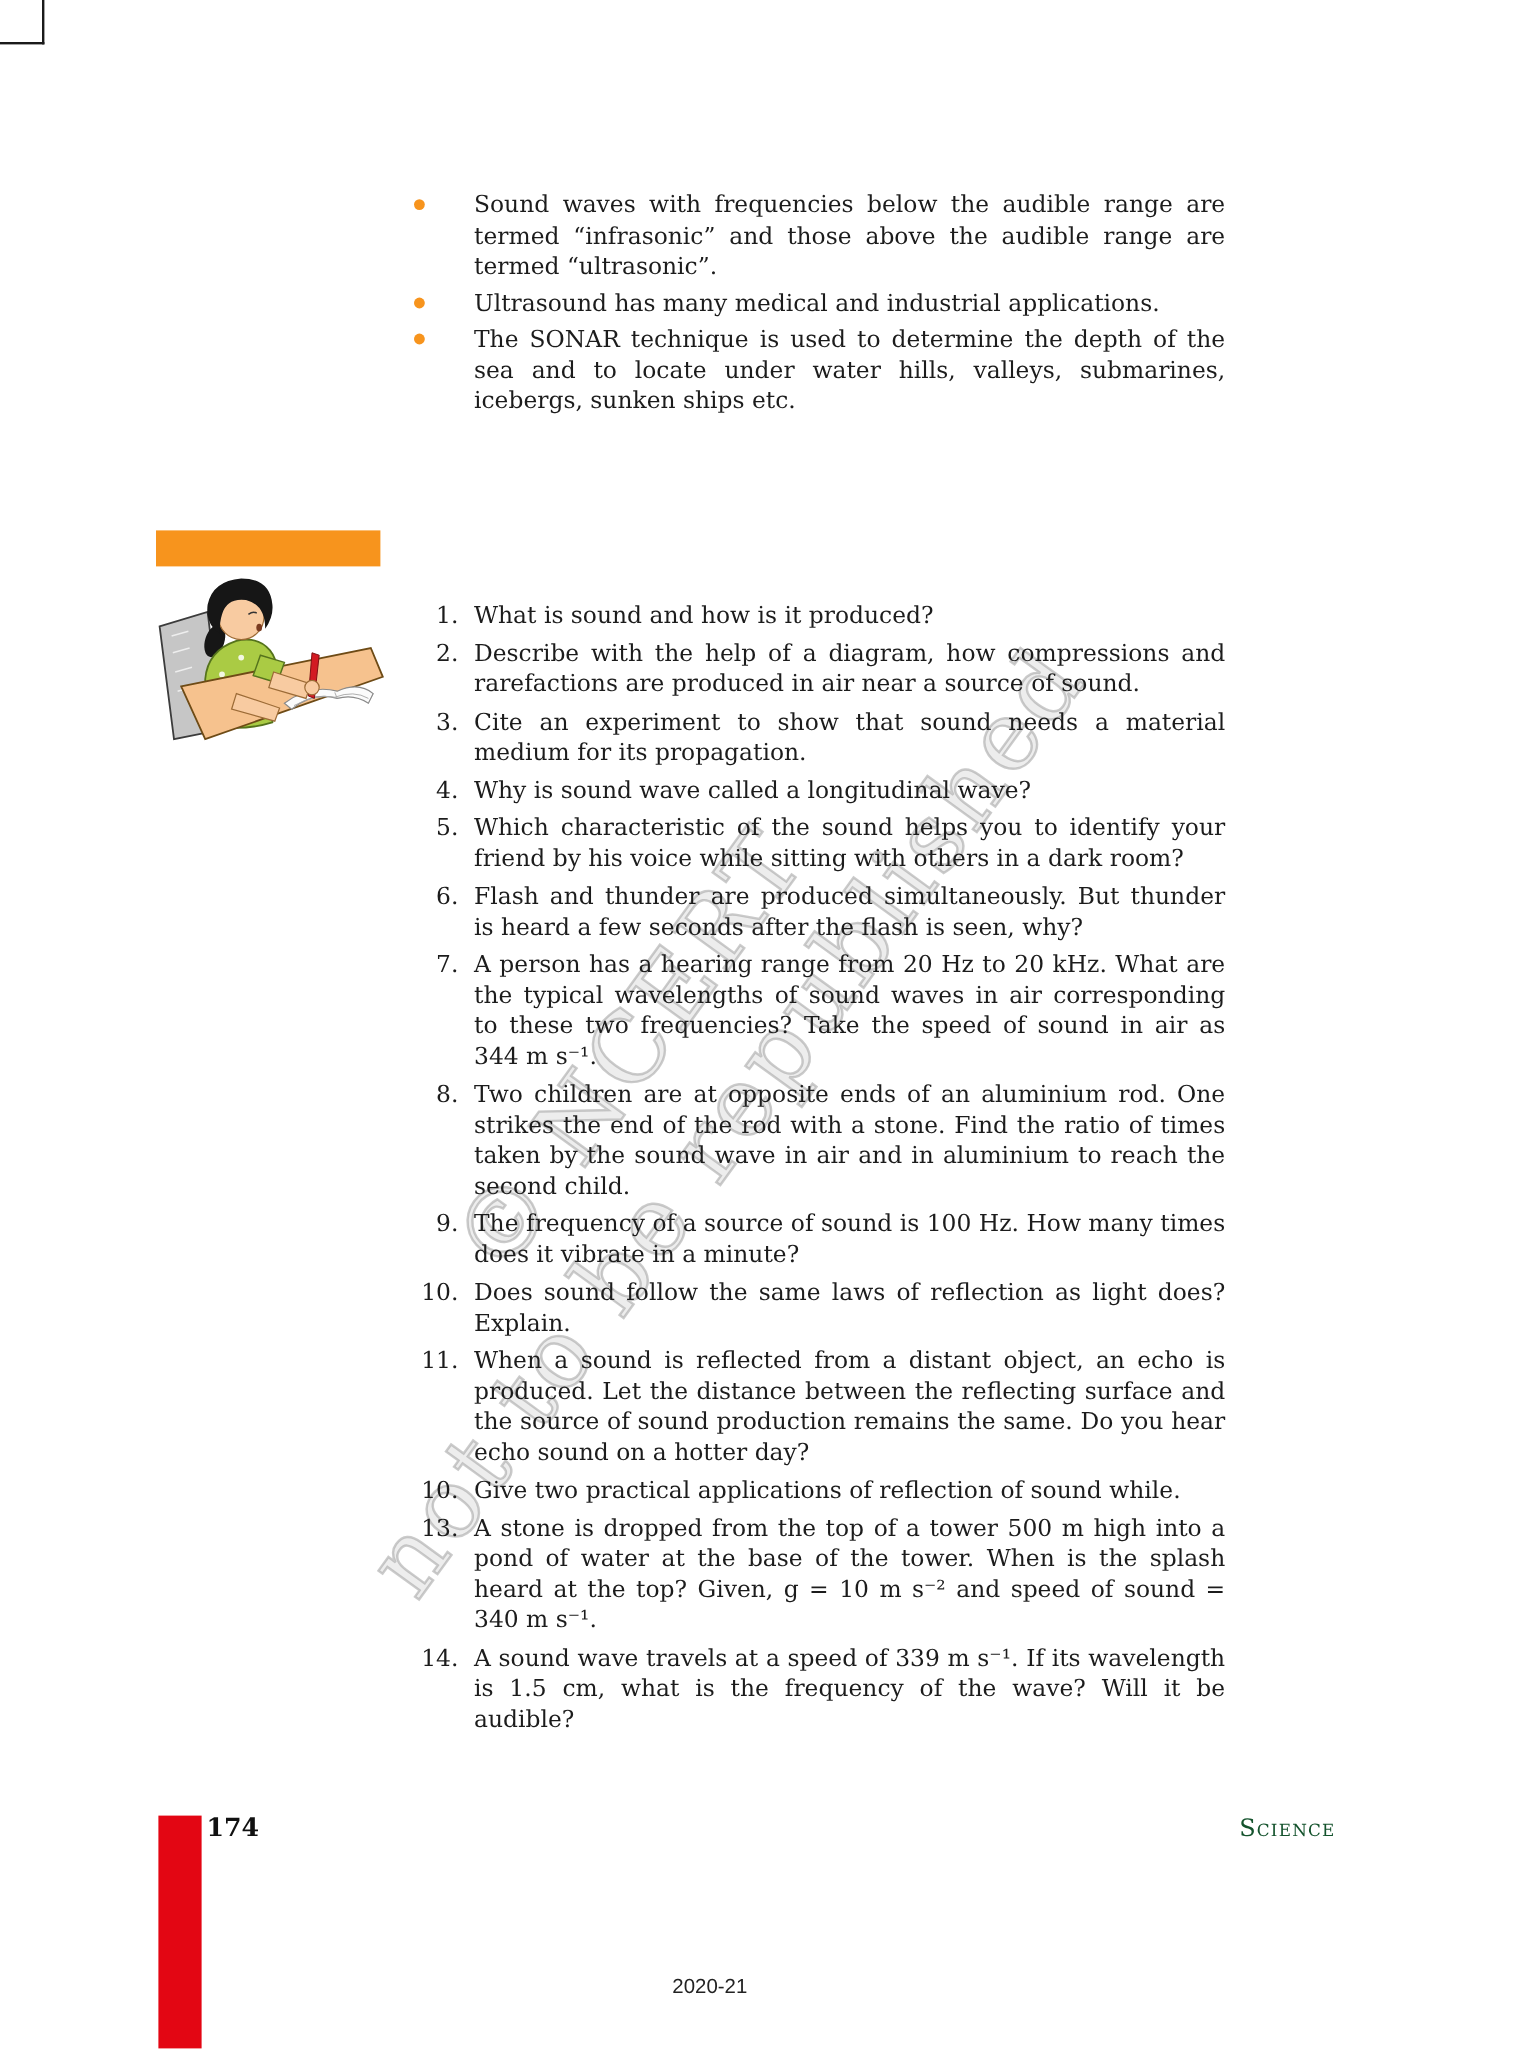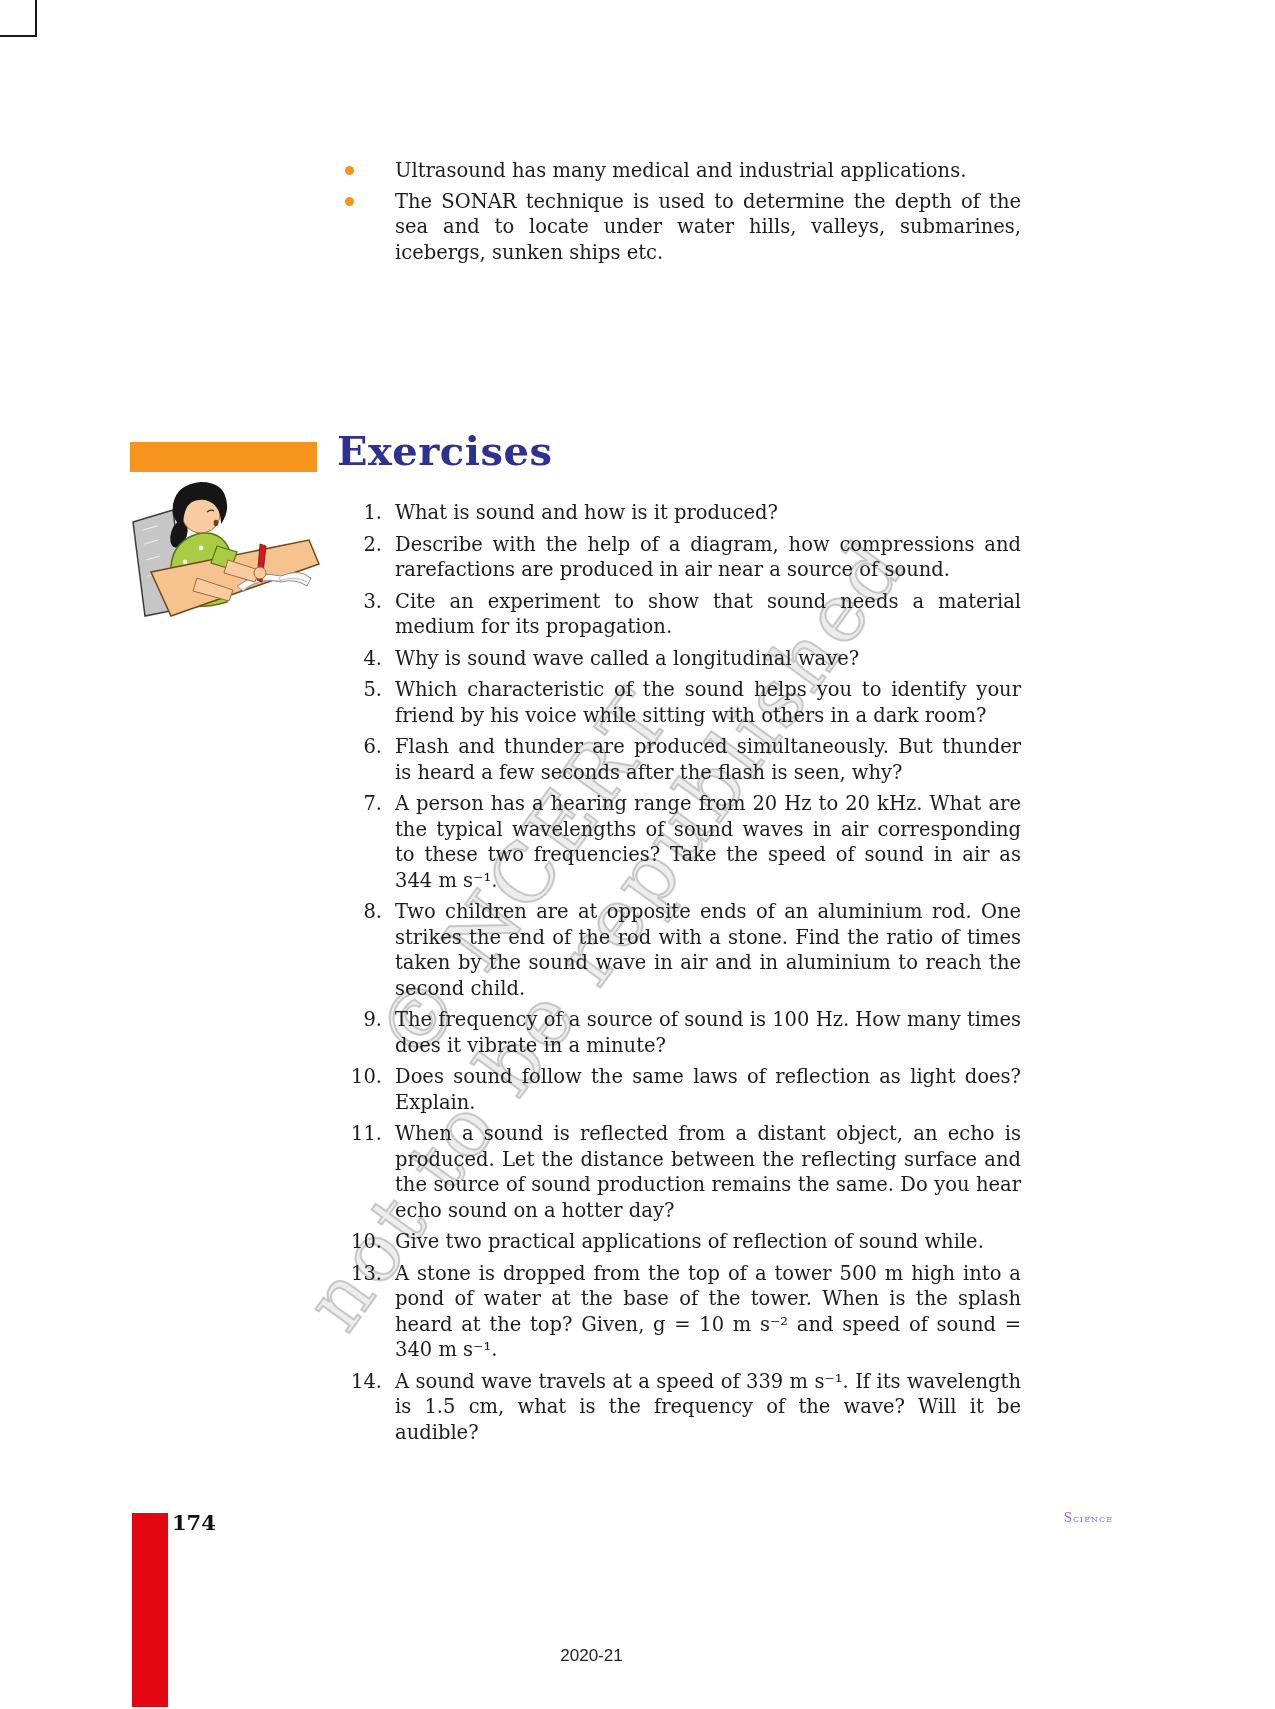--- a/index.html
+++ b/index.html
@@ -70,21 +70,21 @@
   .redbar{
     position:absolute;left:132px;top:1513px;width:36px;height:194px;
     background:#E30613;z-index:2;
   }
   .pagenum{
     position:absolute;left:172px;top:1510px;z-index:2;
     font-weight:bold;font-size:21px;color:#111;
   }
   .subject{
     position:absolute;left:913px;top:1511px;width:200px;text-align:right;z-index:2;
-    font-variant:small-caps;font-size:12px;letter-spacing:1px;color:#8b5cf6;
+    font-variant:small-caps;font-size:20px;letter-spacing:1px;color:#14532d;
   }
   .year{
     position:absolute;left:0;top:1646px;width:1183px;text-align:center;z-index:2;
     font-family:"Liberation Sans", sans-serif;font-size:17px;color:#222;
   }
 </style>
 </head>
 <body>
 
 <div class="page">
@@ -92,30 +92,33 @@
   <div class="crop-mark"></div>
 
   <div class="watermark">
     <div>© NCERT</div>
     <div>not to be republished</div>
   </div>
 
   <ul class="bullets">
     <li>
       <span class="dot"></span>
+      <span class="btext">Sound waves with frequencies below the audible range are termed “infrasonic” and those above the audible range are termed “ultrasonic”.</span>
+    </li>
+    <li>
+      <span class="dot"></span>
       <span class="btext">Ultrasound has many medical and industrial applications.</span>
     </li>
     <li>
       <span class="dot"></span>
       <span class="btext">The SONAR technique is used to determine the depth of the sea and to locate under water hills, valleys, submarines, icebergs, sunken ships etc.</span>
     </li>
   </ul>
 
   <div class="ex-bar"></div>
-  <h1 class="ex-title">Exercises</h1>
 
   <svg class="illustration" width="212" height="148" viewBox="0 0 212 148" xmlns="http://www.w3.org/2000/svg">
 
     <polygon points="20,52 60,40 72,138 32,146" fill="#c6c6c6" stroke="#3c3c3c" stroke-width="1.5"></polygon>
     <path d="M30,60 l14,-4 M31,74 l14,-4 M33,90 l14,-4 M35,106 l14,-4" stroke="#ffffff" stroke-width="1.2" fill="none" opacity="0.7"></path>
 
     <ellipse cx="66" cy="64" rx="8" ry="14" fill="#161616" transform="rotate(18 66 64)"></ellipse>
 
     <path d="M58,96 Q60,72 84,64 Q102,60 112,72 Q120,82 116,96 L114,132 Q88,140 60,134 Z" fill="#aacb44" stroke="#55731c" stroke-width="1.5"></path>
     <g fill="#ffffff" opacity="0.85">

